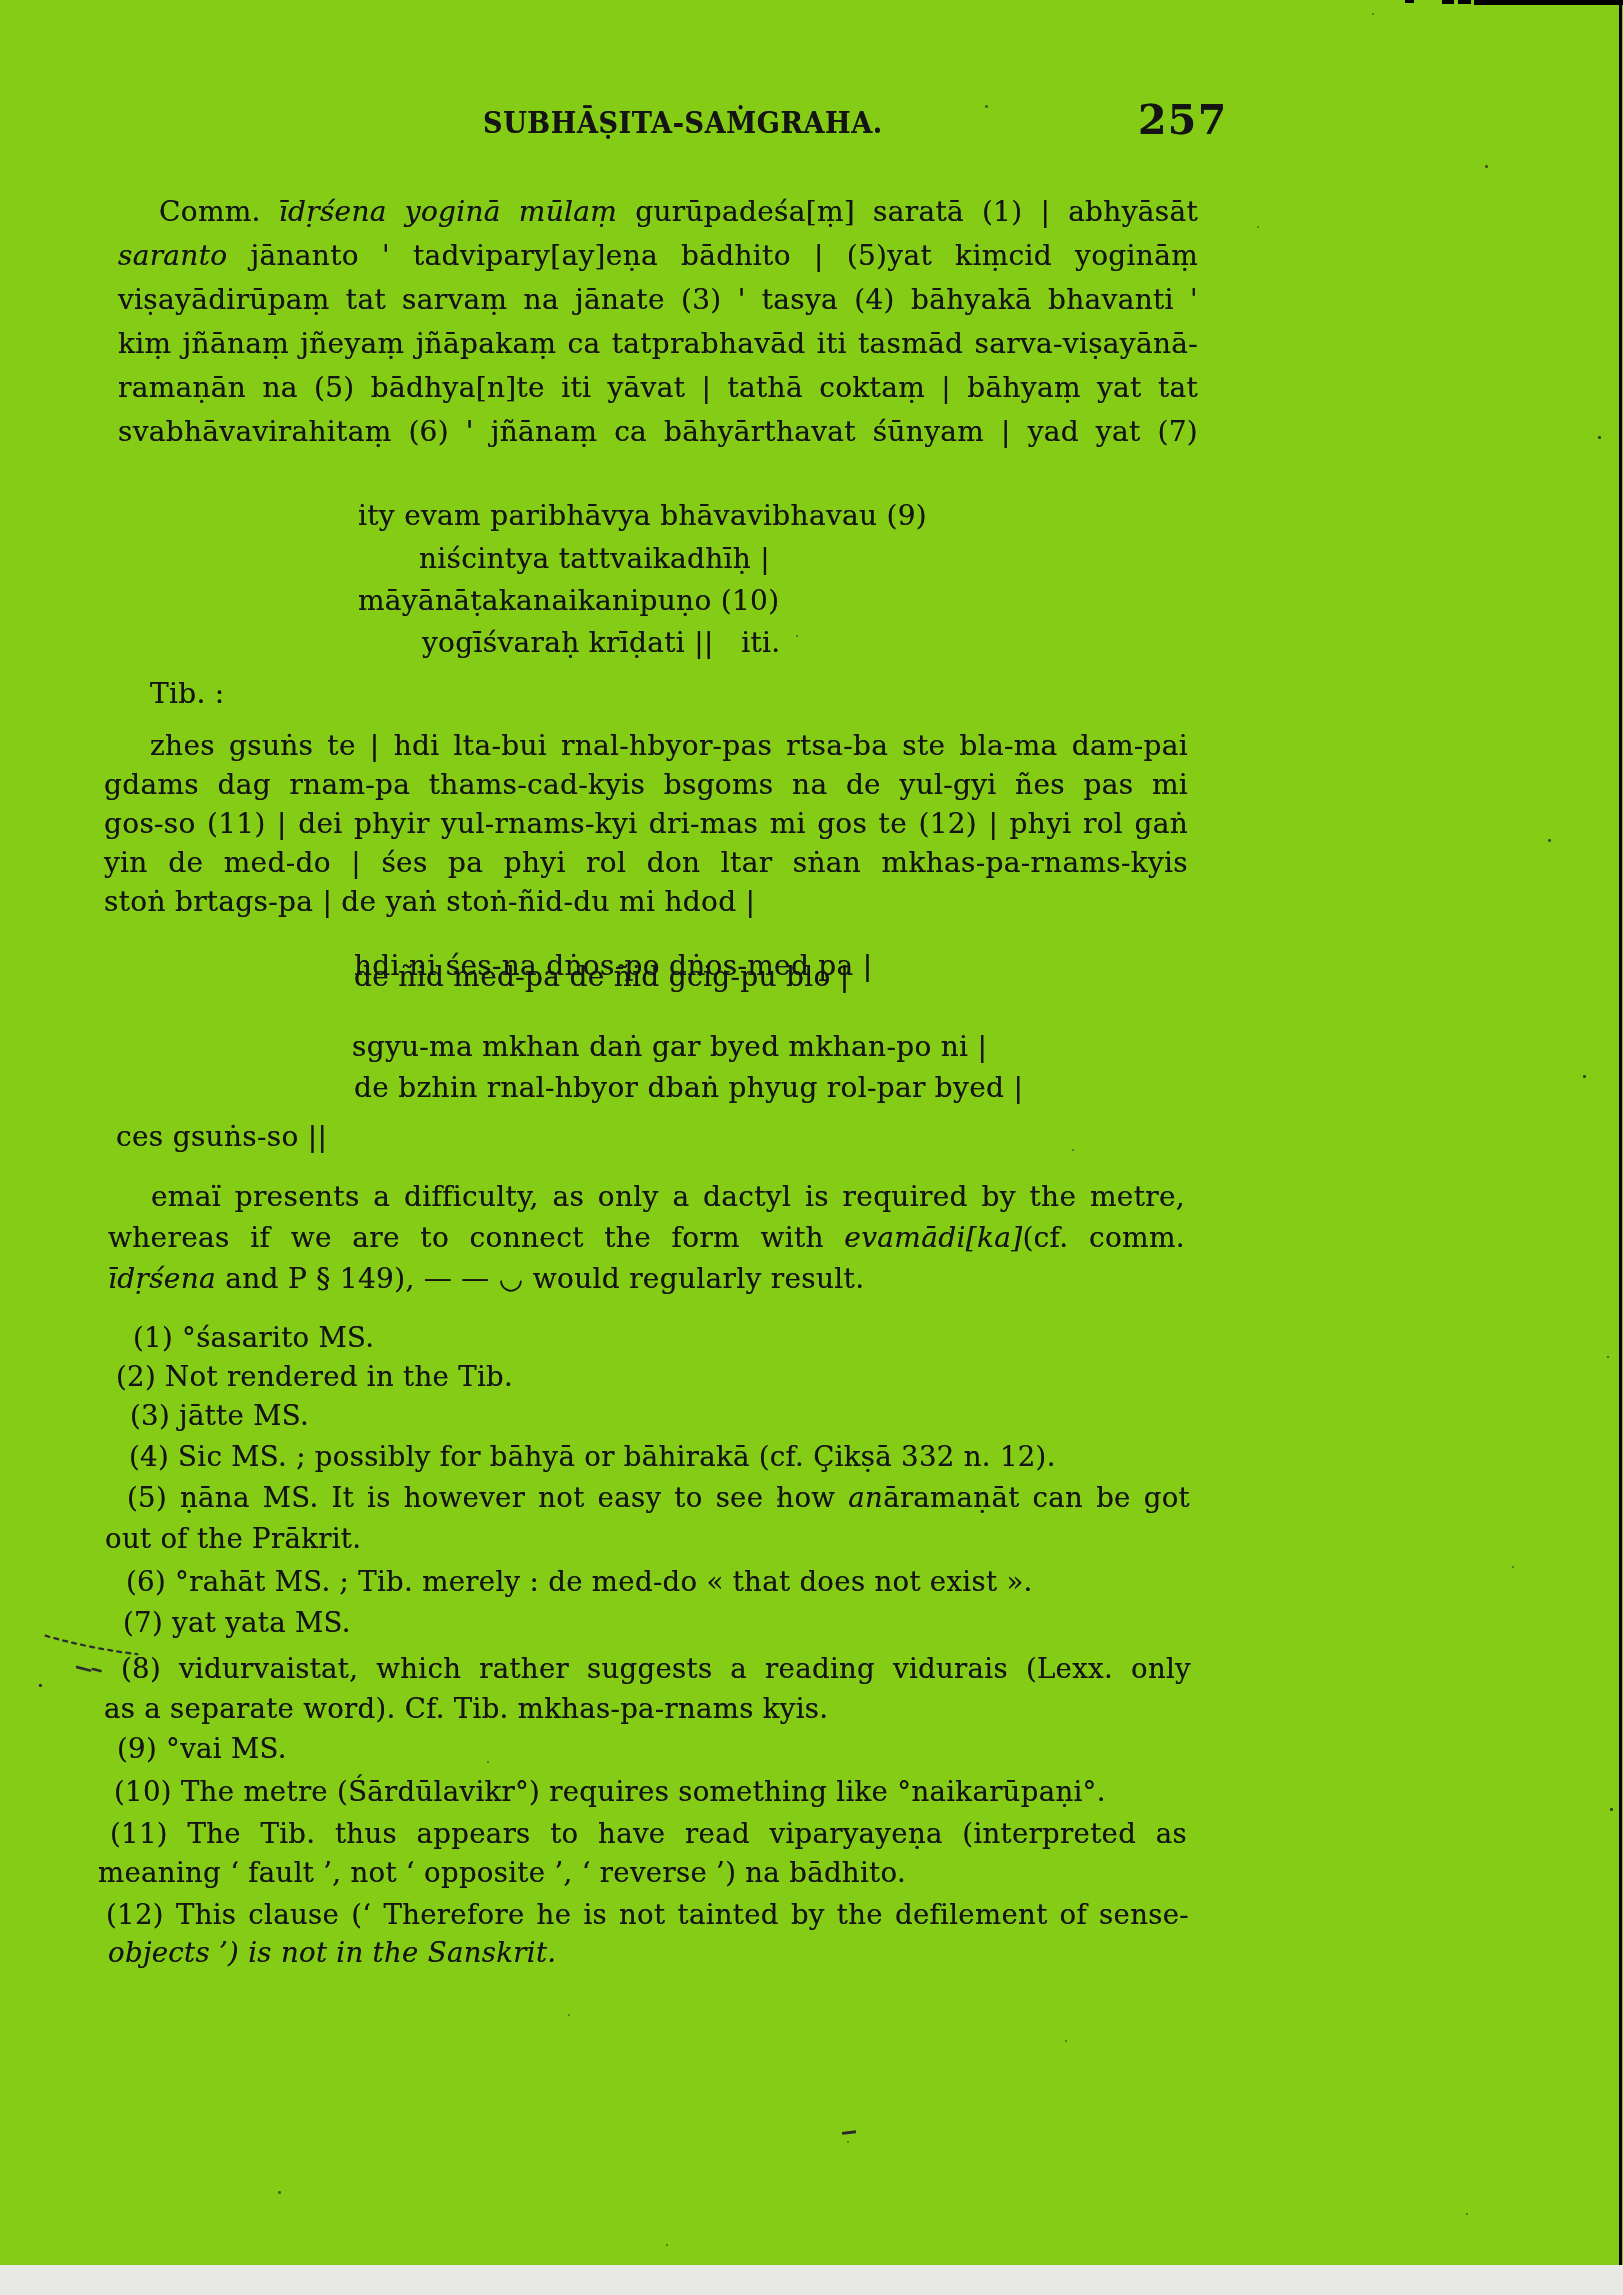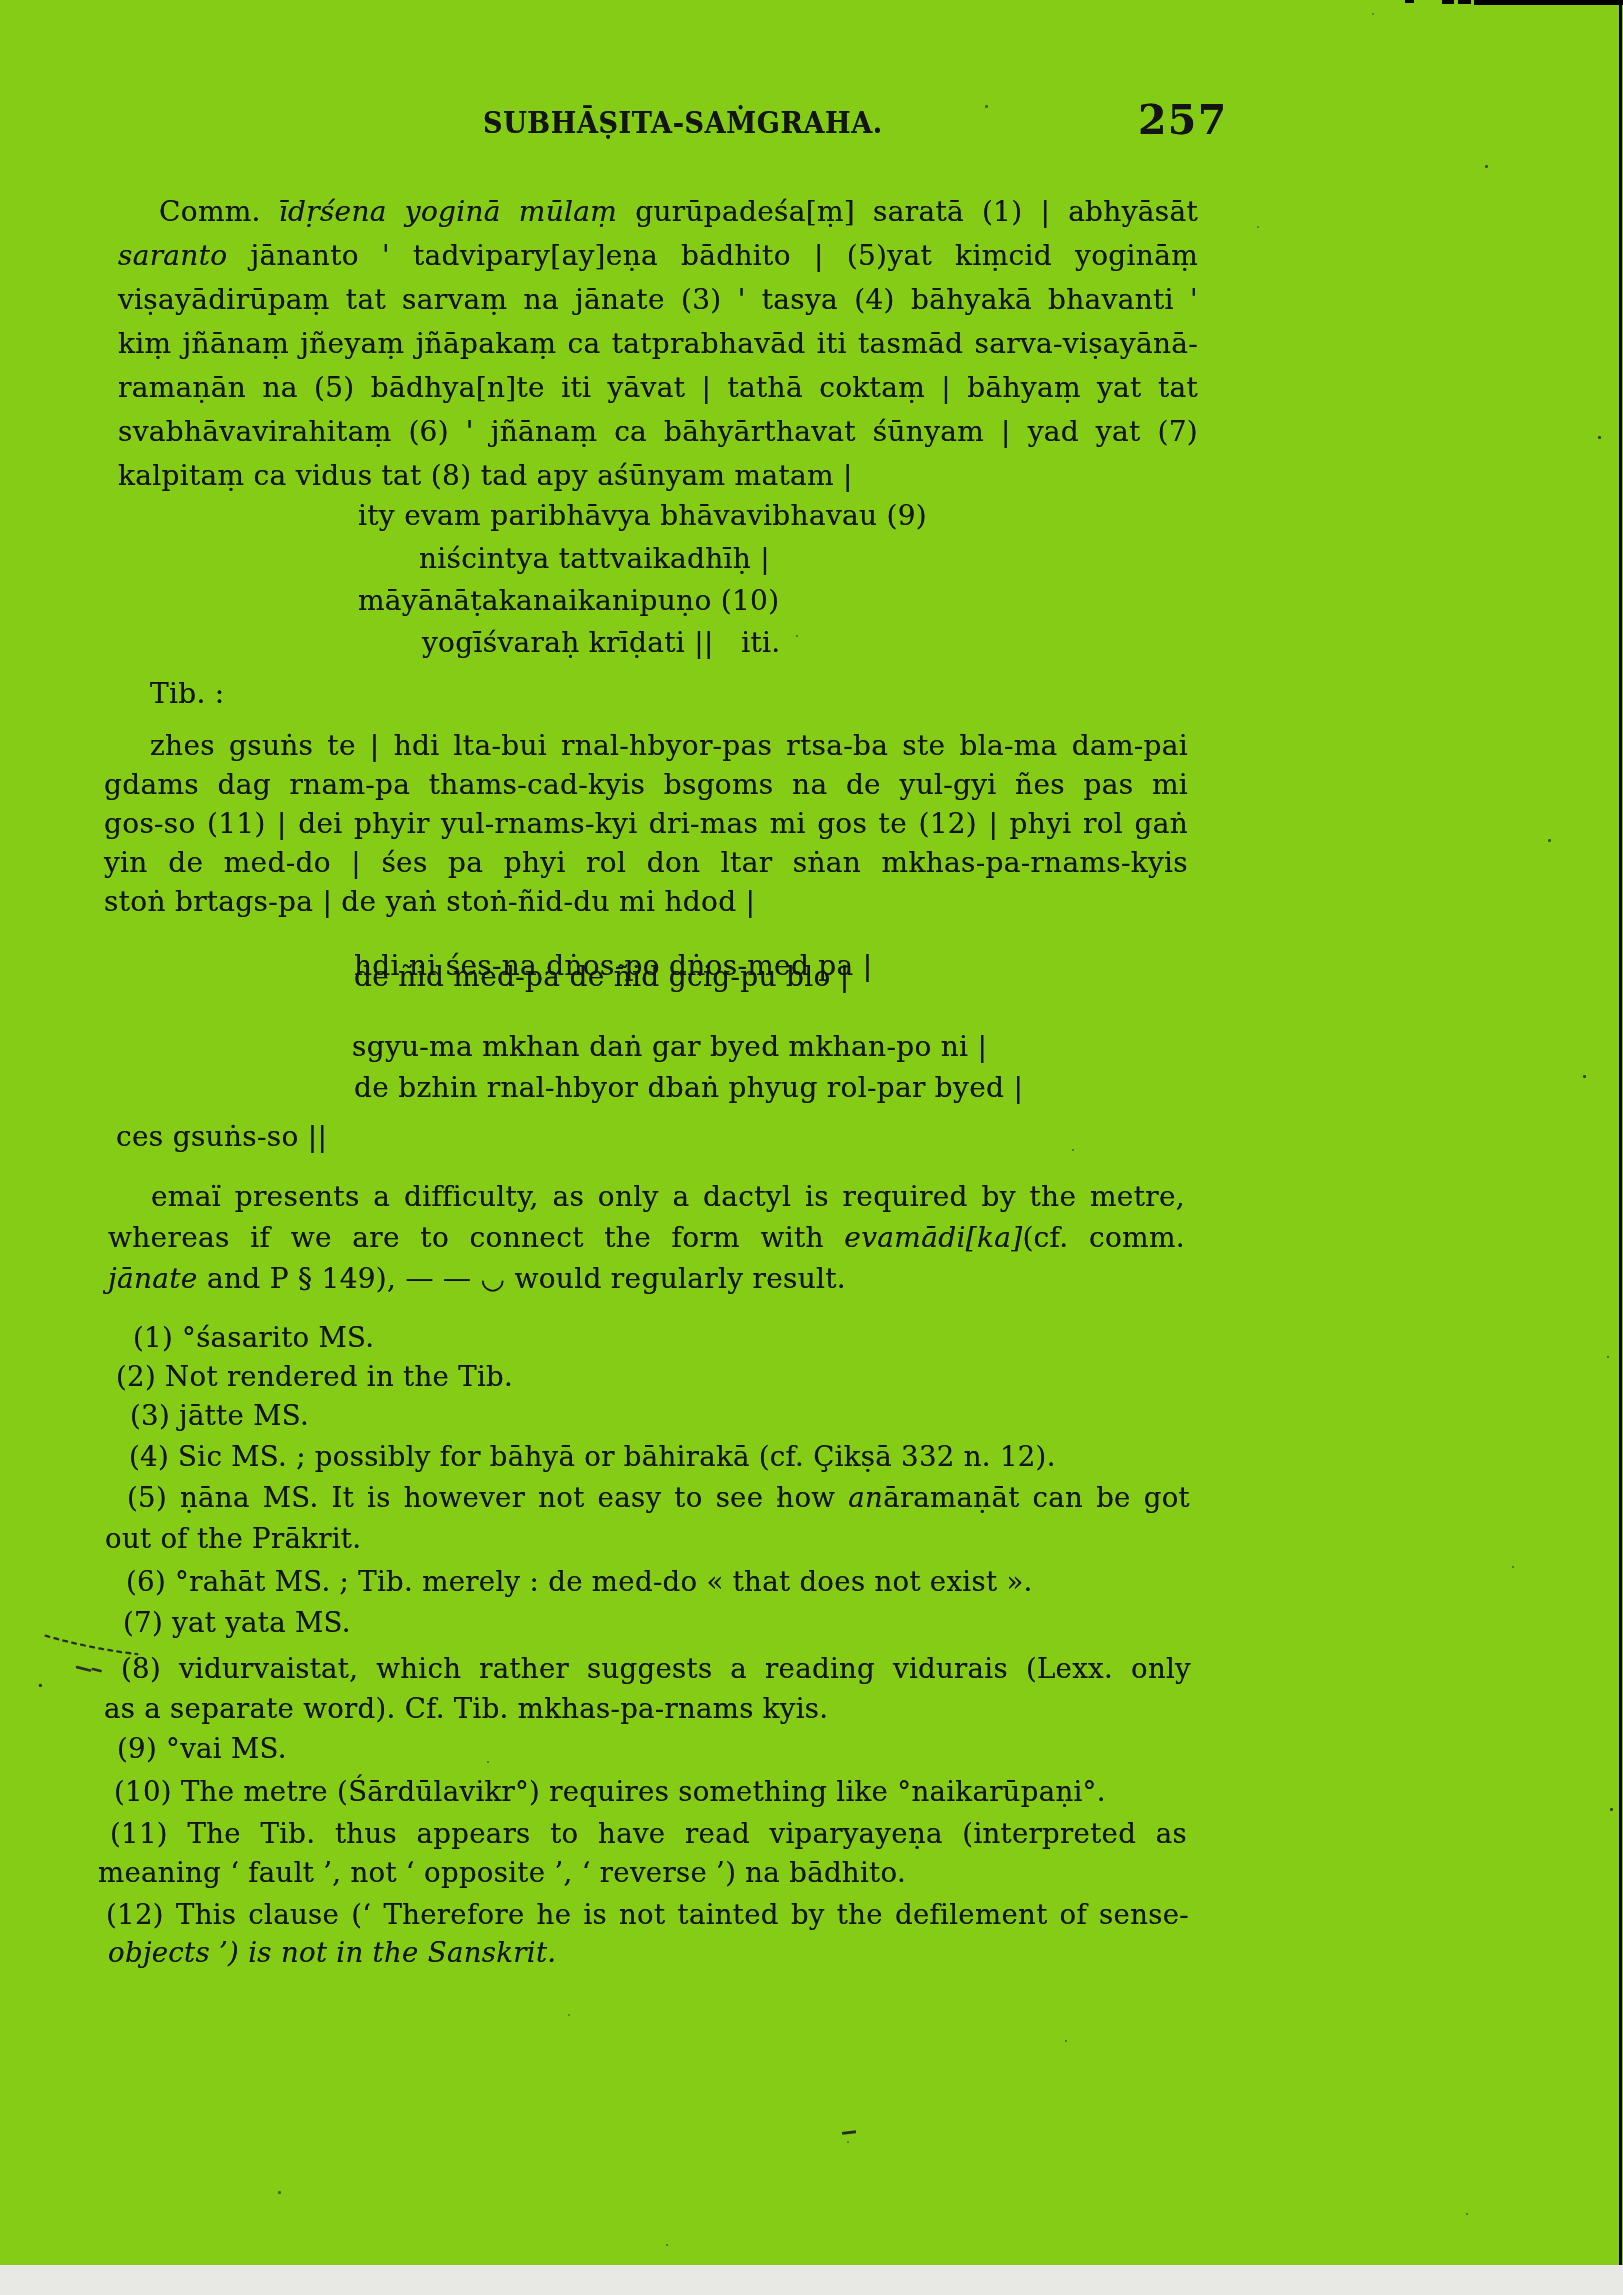--- a/index.html
+++ b/index.html
@@ -76,21 +76,20 @@
   <div class="abs title">SUBHĀṢITA-SAṀGRAHA.</div>
   <div class="abs pageno">257</div>
 
   <section class="abs comm">
     <div class="ln j ind"><span>Comm. </span><span class="it">īdṛśena yoginā mūlaṃ</span><span> gurūpadeśa[ṃ] saratā (1) | abhyāsāt</span></div>
     <div class="ln j"><span class="it">saranto</span><span> jānanto ' tadvipary[ay]eṇa bādhito | (5)yat kiṃcid yogināṃ</span></div>
     <div class="ln j">viṣayādirūpaṃ tat sarvaṃ na jānate (3) ' tasya (4) bāhyakā bhavanti '</div>
     <div class="ln j">kiṃ jñānaṃ jñeyaṃ jñāpakaṃ ca tatprabhavād iti tasmād sarva-viṣayānā-</div>
     <div class="ln j">ramaṇān na (5) bādhya[n]te iti yāvat | tathā coktaṃ | bāhyaṃ yat tat</div>
     <div class="ln j">svabhāvavirahitaṃ (6) ' jñānaṃ ca bāhyārthavat śūnyam | yad yat (7)</div>
-    <div class="ln">kalpitaṃ ca vidus tat (8) tad apy aśūnyam matam |</div>
   </section>
 
   <div class="abs vline v1a">ity evam paribhāvya bhāvavibhavau (9)</div>
   <div class="abs vline v1b">niścintya tattvaikadhīḥ |</div>
   <div class="abs vline v1c">māyānāṭakanaikanipuṇo (10)</div>
   <div class="abs vline v1d">yogīśvaraḥ krīḍati ||&nbsp;&nbsp;&nbsp;iti.</div>
 
   <div class="abs tiblabel">Tib. :</div>
   <section class="abs tib">
     <div class="ln j ind">zhes gsuṅs te | hdi lta-bui rnal-hbyor-pas rtsa-ba ste bla-ma dam-pai</div>
@@ -103,21 +102,21 @@
   <div class="abs vline v2a">hdi ni śes-na dṅos-po dṅos-med pa |</div>
   <div class="abs vline v2b">de ñid med-pa de ñid gcig-pu blo |</div>
   <div class="abs vline v2c">sgyu-ma mkhan daṅ gar byed mkhan-po ni |</div>
   <div class="abs vline v2d">de bzhin rnal-hbyor dbaṅ phyug rol-par byed |</div>
 
   <div class="abs ces">ces gsuṅs-so ||</div>
 
   <section class="abs eng">
     <div class="ln j ind">emaï presents a difficulty, as only a dactyl is required by the metre,</div>
     <div class="ln j"><span>whereas if we are to connect the form with </span><span class="it">evamādi[ka]</span><span>(cf. comm.</span></div>
-    <div class="ln"><span class="it">jānate</span><span> and P § 149), — — ◡ would regularly result.</span></div>
+    <div class="ln"><span class="it">īdṛśena</span><span> and P § 149), — — ◡ would regularly result.</span></div>
   </section>
 
   <div class="fn f1">(1) °śasarito MS.</div>
   <div class="fn f2">(2) Not rendered in the Tib.</div>
   <div class="fn f3">(3) jātte MS.</div>
   <div class="fn f4">(4) Sic MS. ; possibly for bāhyā or bāhirakā (cf. Çikṣā 332 n. 12).</div>
   <div class="fn fnj f5a"><span>(5) ṇāna MS. It is however not easy to see how </span><span class="it">an</span><span>āramaṇāt can be got</span></div>
   <div class="fn f5b">out of the Prākrit.</div>
   <div class="fn f6">(6) °rahāt MS. ; Tib. merely : de med-do « that does not exist ».</div>
   <div class="fn f7">(7) yat yata MS.</div>

